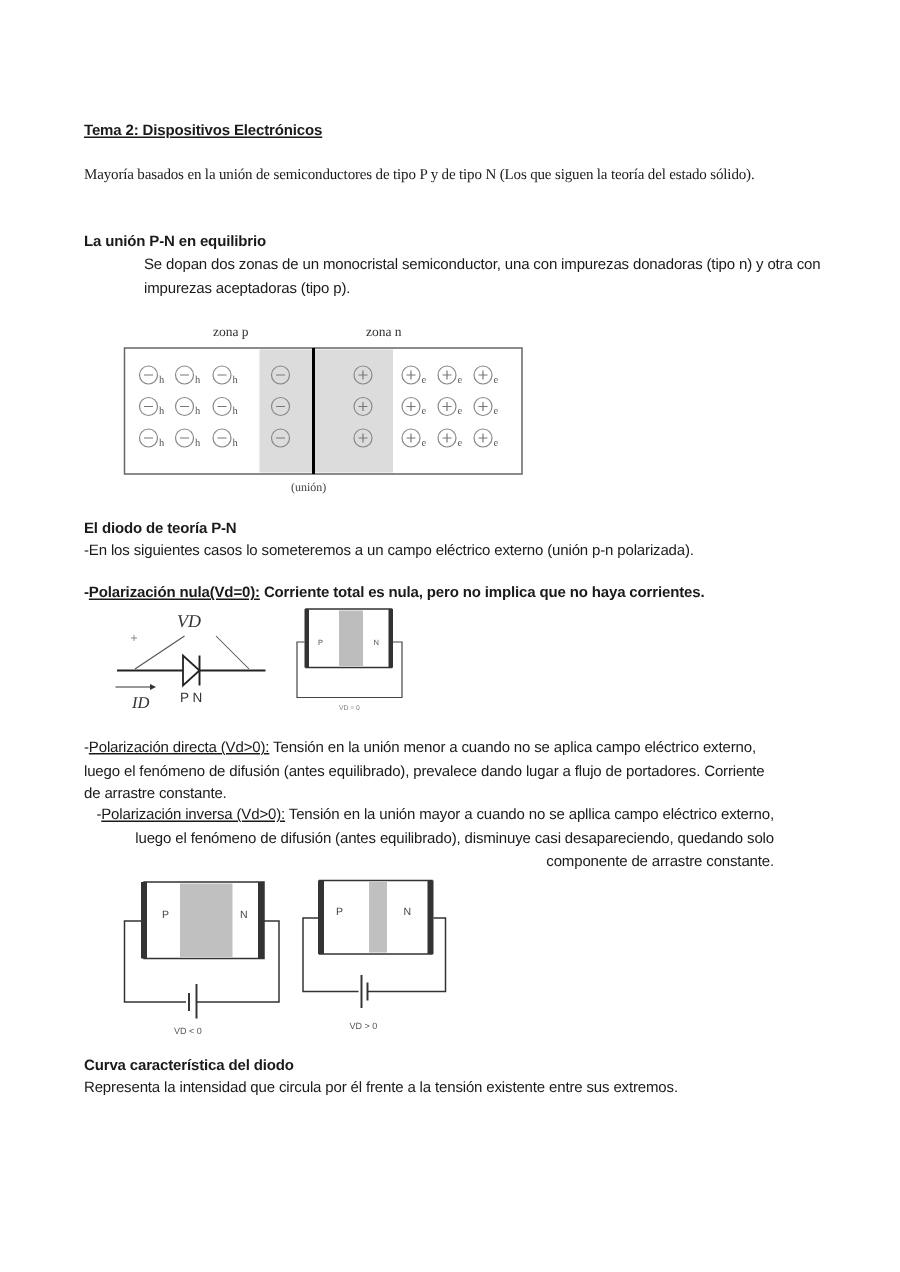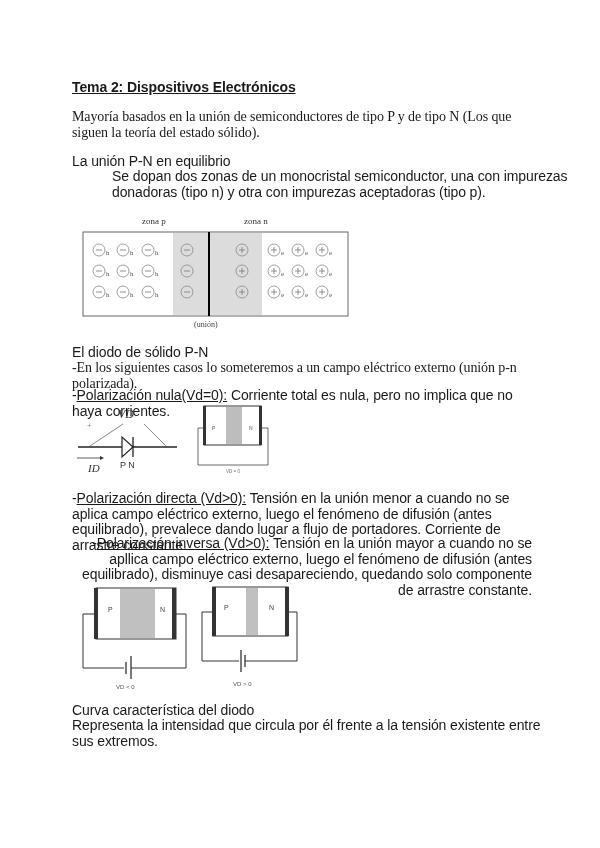--- a/index.html
+++ b/index.html
@@ -1,21 +1,21 @@
 <!DOCTYPE html>
 <html><head>
 <meta charset="utf-8">
 <style>
   html, body { margin: 0; padding: 0; background: #ffffff; }
   body { width: 600px; height: 848px; position: relative; overflow: hidden;
          font-family: "Liberation Sans", sans-serif; color: #1a1a1a; }
   .page { position: absolute; left: 0; top: 0; width: 600px; height: 848px; }
-  .txt { position: absolute; left: 72px; width: 460px; font-size: 14px; line-height: 15.5px; letter-spacing: -0.1px; }
+  .txt { position: absolute; left: 56px; width: 460px; font-size: 10px; line-height: 15.5px; letter-spacing: -0.1px; }
   .title { font-weight: bold; text-decoration: underline; }
-  .bold { font-weight: normal; }
+  .bold { font-weight: bold; }
   .u { text-decoration: underline; }
   svg text { font-family: "Liberation Serif", serif; }
   .sans { font-family: "Liberation Sans", sans-serif !important; }
 </style>
 </head>
 <body>
 
 <div class="page">
 
   <div class="txt title" style="top:80px;">Tema 2: Dispositivos Electrónicos</div>
@@ -113,23 +113,23 @@
       <text x="199" y="66">e</text>
         <text x="223" y="66">e</text>
         <text x="247" y="66">e</text>
       <text x="199" y="87">e</text>
         <text x="223" y="87">e</text>
         <text x="247" y="87">e</text>
     </g>
     <text x="112" y="117" font-size="8" fill="#444">(unión)</text>
   </svg>
 
-  <div class="txt bold" style="top:345px;">El diodo de sólido P-N</div>
-  <div class="txt" style="top:360px;font-family:Liberation Serif, serif;">-En los siguientes casos lo someteremos a un campo eléctrico externo (unión p-n polarizada).</div>
-  <div class="txt" style="top:388px;"><span>-</span><span class="u">Polarización nula(Vd=0):</span><span> Corriente total es nula, pero no implica que no haya corrientes.</span></div>
+  <div class="txt bold" style="top:345px;">El diodo de teoría P-N</div>
+  <div class="txt" style="top:360px;">-En los siguientes casos lo someteremos a un campo eléctrico externo (unión p-n polarizada).</div>
+  <div class="txt" style="top:388px;font-weight:bold;"><span>-</span><span class="u">Polarización nula(Vd=0):</span><span> Corriente total es nula, pero no implica que no haya corrientes.</span></div>
 
   <svg style="position:absolute; left:60px; top:400px;" width="130" height="76" viewBox="0 0 130 76">
     <text x="27" y="28" font-size="8" fill="#888" class="sans">+</text>
     <text x="58" y="18" font-size="12" font-style="italic" fill="#333">VD</text>
     <line x1="30" y1="46" x2="63" y2="24" stroke="#555" stroke-width="0.7"></line>
     <line x1="84" y1="24" x2="106" y2="46" stroke="#555" stroke-width="0.7"></line>
     <line x1="18" y1="47" x2="117" y2="47" stroke="#222" stroke-width="1.3"></line>
     <polygon points="62,37 62,57 73,47" fill="#fff" stroke="#222" stroke-width="1.2"></polygon>
     <line x1="73" y1="37" x2="73" y2="57" stroke="#222" stroke-width="1.3"></line>
     <line x1="17" y1="58" x2="40" y2="58" stroke="#333" stroke-width="0.8"></line>

